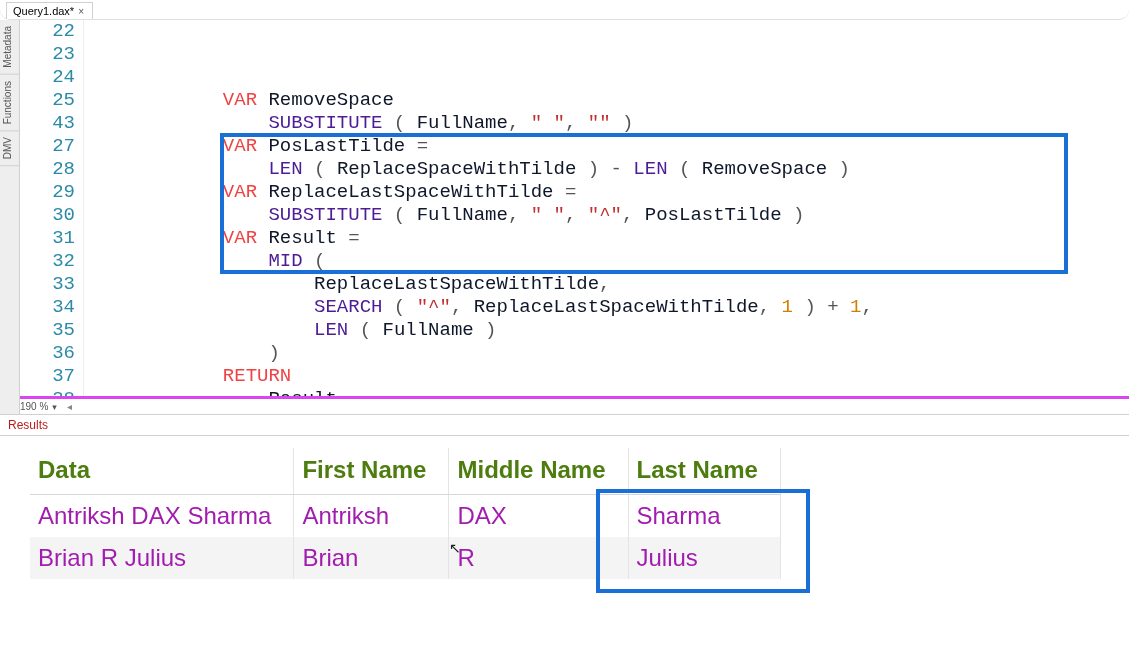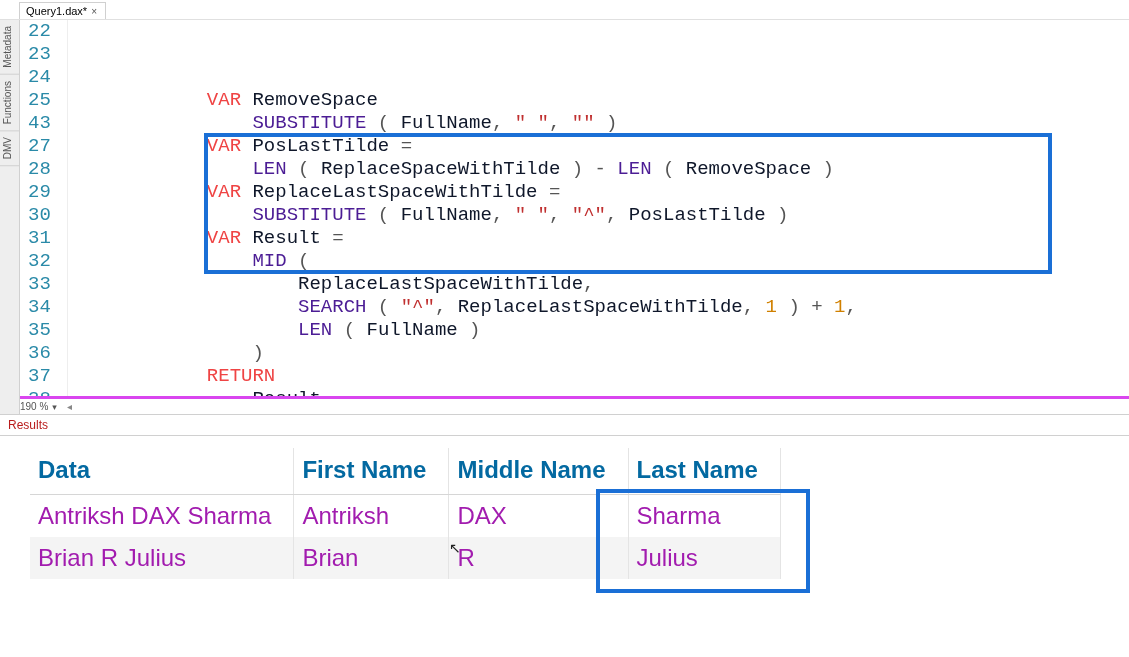--- a/index.html
+++ b/index.html
@@ -10,22 +10,23 @@
     width: 1129px;
     height: 657px;
     overflow: hidden;
     position: relative;
   }
   .tab-bar {
     height: 20px;
     border-bottom: 1px solid #e0e0e0;
     display: flex;
     align-items: flex-end;
-    padding-left: 19px;
+    padding-left: 6px;
     font-size: 11px;
+    border-radius: 10px;
   }
   .tab {
     padding: 2px 8px 2px 6px;
     border: 1px solid #d0d0d0;
     border-bottom: none;
     background: #fff;
     display: flex;
     align-items: center;
     gap: 4px;
   }
@@ -61,22 +62,22 @@
     flex-direction: column;
     position: relative;
   }
   .code-scroll {
     flex: 1;
     display: flex;
     overflow: hidden;
     font-family: Consolas, "Courier New", monospace;
   }
   .gutter {
-    width: 48px;
-    text-align: center;
+    width: 64px;
+    text-align: right;
     padding-right: 8px;
     color: #2a8aa8;
     font-size: 19px;
     line-height: 23px;
     user-select: none;
     background: #fff;
     border-right: 1px solid #eee;
   }
   .gutter div { height: 23px; }
   .code {
@@ -131,21 +132,21 @@
   table.results {
     border-collapse: collapse;
     font-size: 24px;
   }
   table.results th {
     text-align: left;
     font-weight: 600;
     padding: 8px 22px 10px 8px;
     border-bottom: 1px solid #d6d6d6;
     border-right: 1px solid #e4e4e4;
-    color: #0369a1;
+    color: #4d7c0f;
   }
   table.results td {
     padding: 7px 22px 7px 8px;
     border-right: 1px solid #e4e4e4;
     color: #a21caf;
   }
   table.results tbody tr:nth-child(even) td {
     background: #f4f4f4;
   }
   .hl-results {

